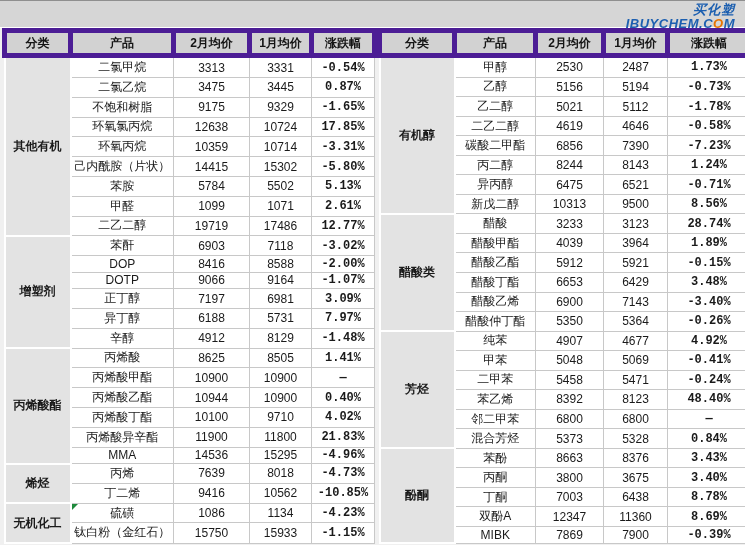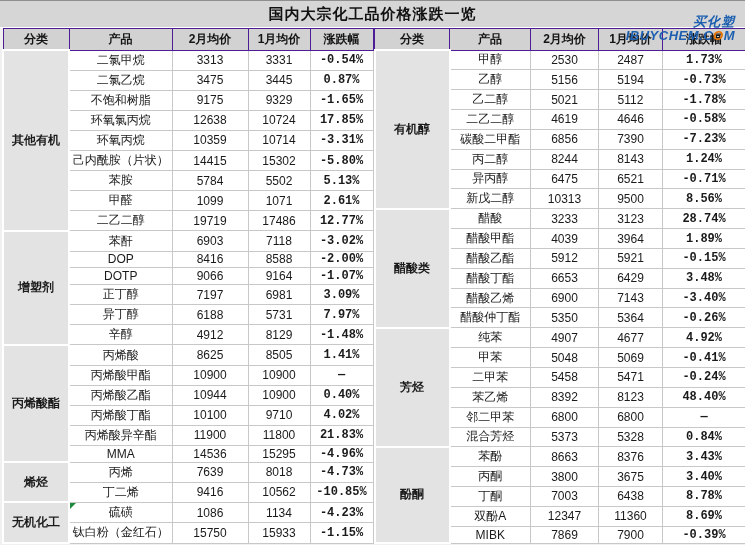--- a/index.html
+++ b/index.html
@@ -1,42 +1,41 @@
 <!DOCTYPE html>
 <html style="--up: #fe0000; --down: #00a651; --flat: #444444; --header-bg: #d2d2d2; --category-bg: #e3e3e3; --title-bg: #d6d6d6;"><head>
 <meta charset="utf-8">
 <style>
   html,body{margin:0;padding:0;}
   body{font-family:"Liberation Sans","DejaVu Sans",sans-serif;background:#ffffff;}
   #stage{width:745px;height:545px;background:#f0f0f0;overflow:hidden;border-top:1px solid #8f8f8f;box-sizing:border-box;}
   .titlebar{height:27px;background:var(--title-bg);display:flex;align-items:center;justify-content:center;position:relative;border-bottom:1px solid #fff;box-sizing:border-box;}
   .page-title{font-size:15px;font-weight:bold;color:#111;letter-spacing:1px;}
-  .logo{position:absolute;right:10px;top:2px;text-align:right;line-height:1;font-style:italic;font-weight:bold;margin-top:12px;}
+  .logo{position:absolute;right:10px;top:2px;text-align:right;line-height:1;font-style:italic;font-weight:bold;}
   .logo-cn{color:#1c5fb0;font-size:13px;letter-spacing:1px;}
   .logo-en{color:#1c5fb0;font-size:13px;margin-top:1px;letter-spacing:.5px;}
   .logo-en .o-accent{color:#e87400;}
   .tables-wrap{display:flex;padding:0 2px;}
   table.price{border-collapse:collapse;table-layout:fixed;height:516px;}
-  table.price th{background:var(--header-bg);border:1px solid #4c1d95;font-size:12px;font-weight:bold;color:#141414;height:20px;padding:0;}
+  table.price th{background:var(--header-bg);border:5px solid #4c1d95;font-size:12px;font-weight:bold;color:#141414;height:20px;padding:0;}
   table.price td{font-size:12px;text-align:center;padding:0 1px;overflow:hidden;white-space:nowrap;color:#1a1a1a;}
   td.cell{background:#fff;border:1px solid #c8c8c8;}
   td.cat{background:var(--category-bg);border:2px solid #fff;font-weight:bold;color:#141414;}
   td.prod{position:relative;}
   td.chg{font-weight:bold;font-family:Liberation Mono, monospace;}
   .dir-up{color:var(--up);}
   .dir-down{color:var(--down);}
   .dir-flat{color:var(--flat);font-weight:bold;}
   .tri{position:absolute;left:0;top:0;width:0;height:0;border-top:6px solid #1e8a3c;border-right:6px solid transparent;}
 </style>
 </head>
 <body>
 
 <div id="stage">
   <div class="titlebar">
-    <span class="page-title">国内大宗化工品价格涨跌一览</span>
     <div class="logo">
       <div class="logo-cn">买化塑</div>
       <div class="logo-en"><span>IBUYCHEM.C</span><span class="o-accent">O</span><span>M</span></div>
     </div>
   </div>
 
   <div class="tables-wrap">
     <table class="price" style="width:370px">
       <colgroup>
           <col style="width:66px">

